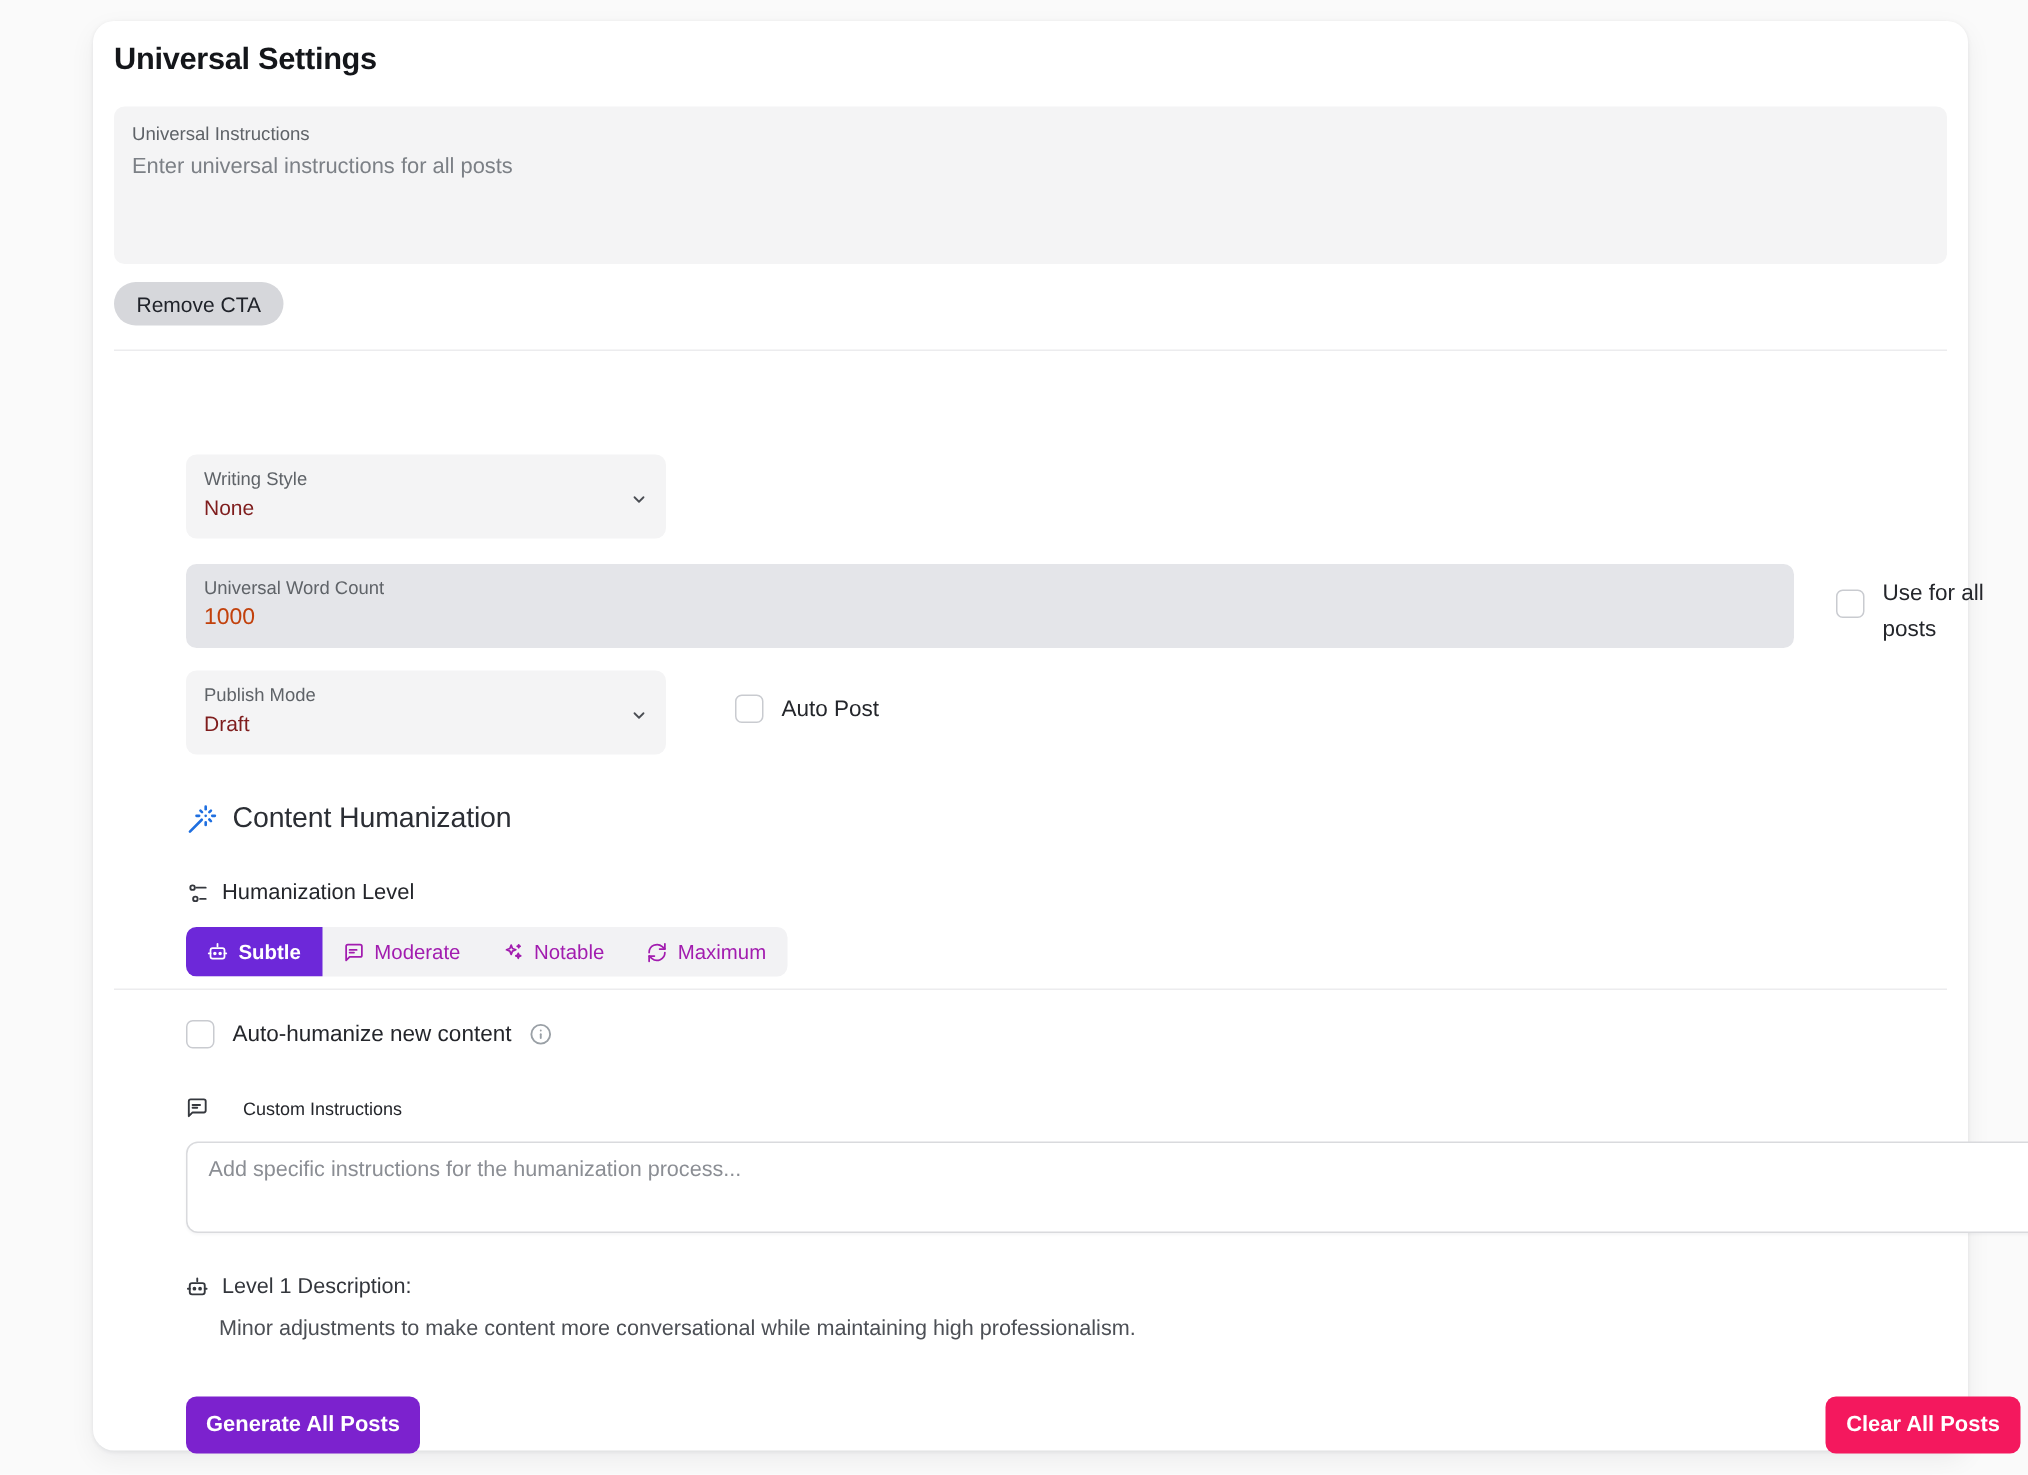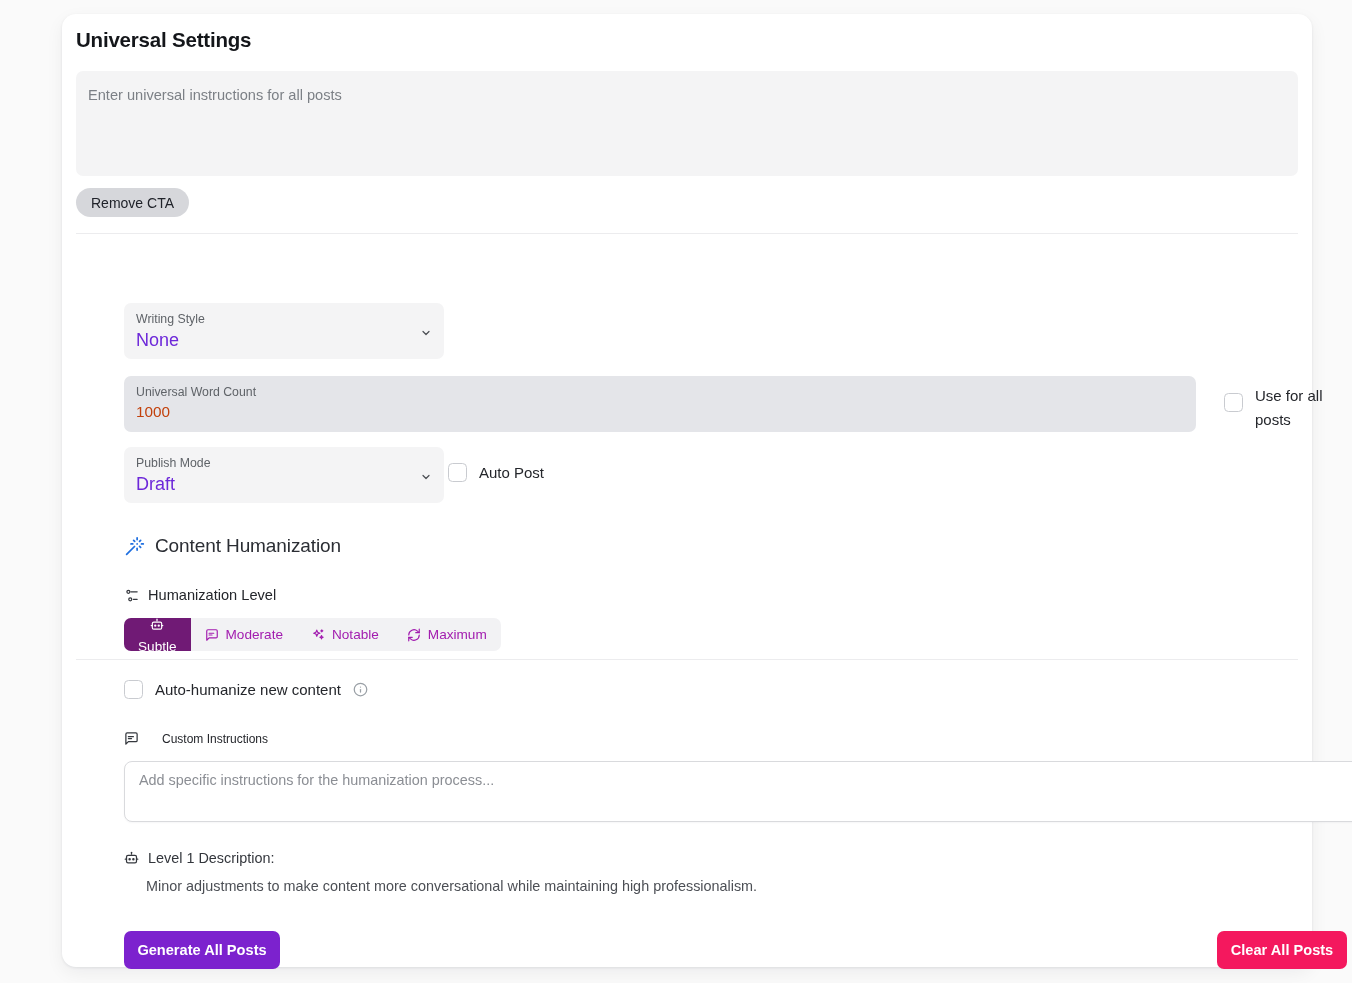--- a/index.html
+++ b/index.html
@@ -69,37 +69,37 @@
   .cb.checked { background: #1877f2; border-color: #1877f2; }
   .cb.checked::after {
     content: ""; width: 5px; height: 9px;
     border: solid #fff; border-width: 0 2px 2px 0;
     transform: rotate(43deg) translate(-0.5px,-1px);
   }
   .cblabel { font-size: 15px; color: #24262b; margin-left: 12px; white-space: nowrap; }
   .info { margin-left: 12px; display: flex; align-items: center; cursor: pointer; }
 
   .row-eeat { left: 62px; top: 240px; }
-  .row-autopost { left: 386px; top: 449px; }
+  .row-autopost { left: 428px; top: 449px; }
   .row-autohum { left: 62px; top: 666px; }
 
   .row-useall { position: absolute; left: 1162px; top: 370px; display: flex; align-items: flex-start; }
   .row-useall .cb { margin-top: 9px; }
   .row-useall .cblabel2 {
     font-size: 15px; color: #24262b; margin-left: 12px;
     width: 92px; line-height: 24px;
   }
 
   
   .sel {
     position: absolute; background: #f4f4f5; border-radius: 7px;
     padding: 9px 12px 0 12px; cursor: pointer;
   }
   .sel .fl { font-size: 12.3px; color: #5f6368; line-height: 15px; }
-  .sel .val { font-size: 18px; color: #6d28d9; margin-top: 3px; }
+  .sel .val { font-size: 14px; color: #7f1d1d; margin-top: 3px; }
   .sel .chev {
     position: absolute; right: 14px; top: 50%; margin-top: -4px;
     width: 10px; height: 10px;
   }
   .sel-writing { left: 62px; top: 289px; width: 320px; height: 56px; }
   .sel-publish { left: 62px; top: 433px; width: 320px; height: 56px; }
 
   .wordcount {
     position: absolute; left: 62px; top: 362px;
     width: 1072px; height: 56px;
@@ -126,21 +126,21 @@
     position: absolute; left: 62px; top: 604px;
     height: 33px; background: #f2f2f4; border-radius: 7px;
     display: flex; align-items: stretch; padding: 0; overflow: hidden;
   }
   .tab {
     display: flex; align-items: center; gap: 7px;
     padding: 0 14px; font-size: 13.6px; color: #a21caf;
     cursor: pointer; background: transparent; border: none;
     font-family: inherit; white-space: nowrap;
   }
-  .tab.active { background: #701a75; color: #ffffff; font-weight: normal; flex-direction: column; }
+  .tab.active { background: #6d28d9; color: #ffffff; font-weight: bold; }
 
   
   .ci-head {
     position: absolute; left: 62px; top: 717px;
     display: flex; align-items: center;
   }
   .ci-head .ttl { font-size: 12px; color: #24262b; margin-left: 23px; font-weight: 500; }
 
   .ci-box {
     position: absolute; left: 62px; top: 747px;
@@ -182,20 +182,21 @@
 </style>
 </head>
 <body>
 
 <div class="page">
   <div class="card">
 
     <div class="card-title">Universal Settings</div>
 
     <div class="ui-field">
+      <div class="fl">Universal Instructions</div>
       <div class="ph">Enter universal instructions for all posts</div>
     </div>
 
     <button class="chip">Remove CTA</button>
 
     <div class="divider div1"></div>
 
 
     <div class="sel sel-writing">
       <div class="fl">Writing Style</div>

